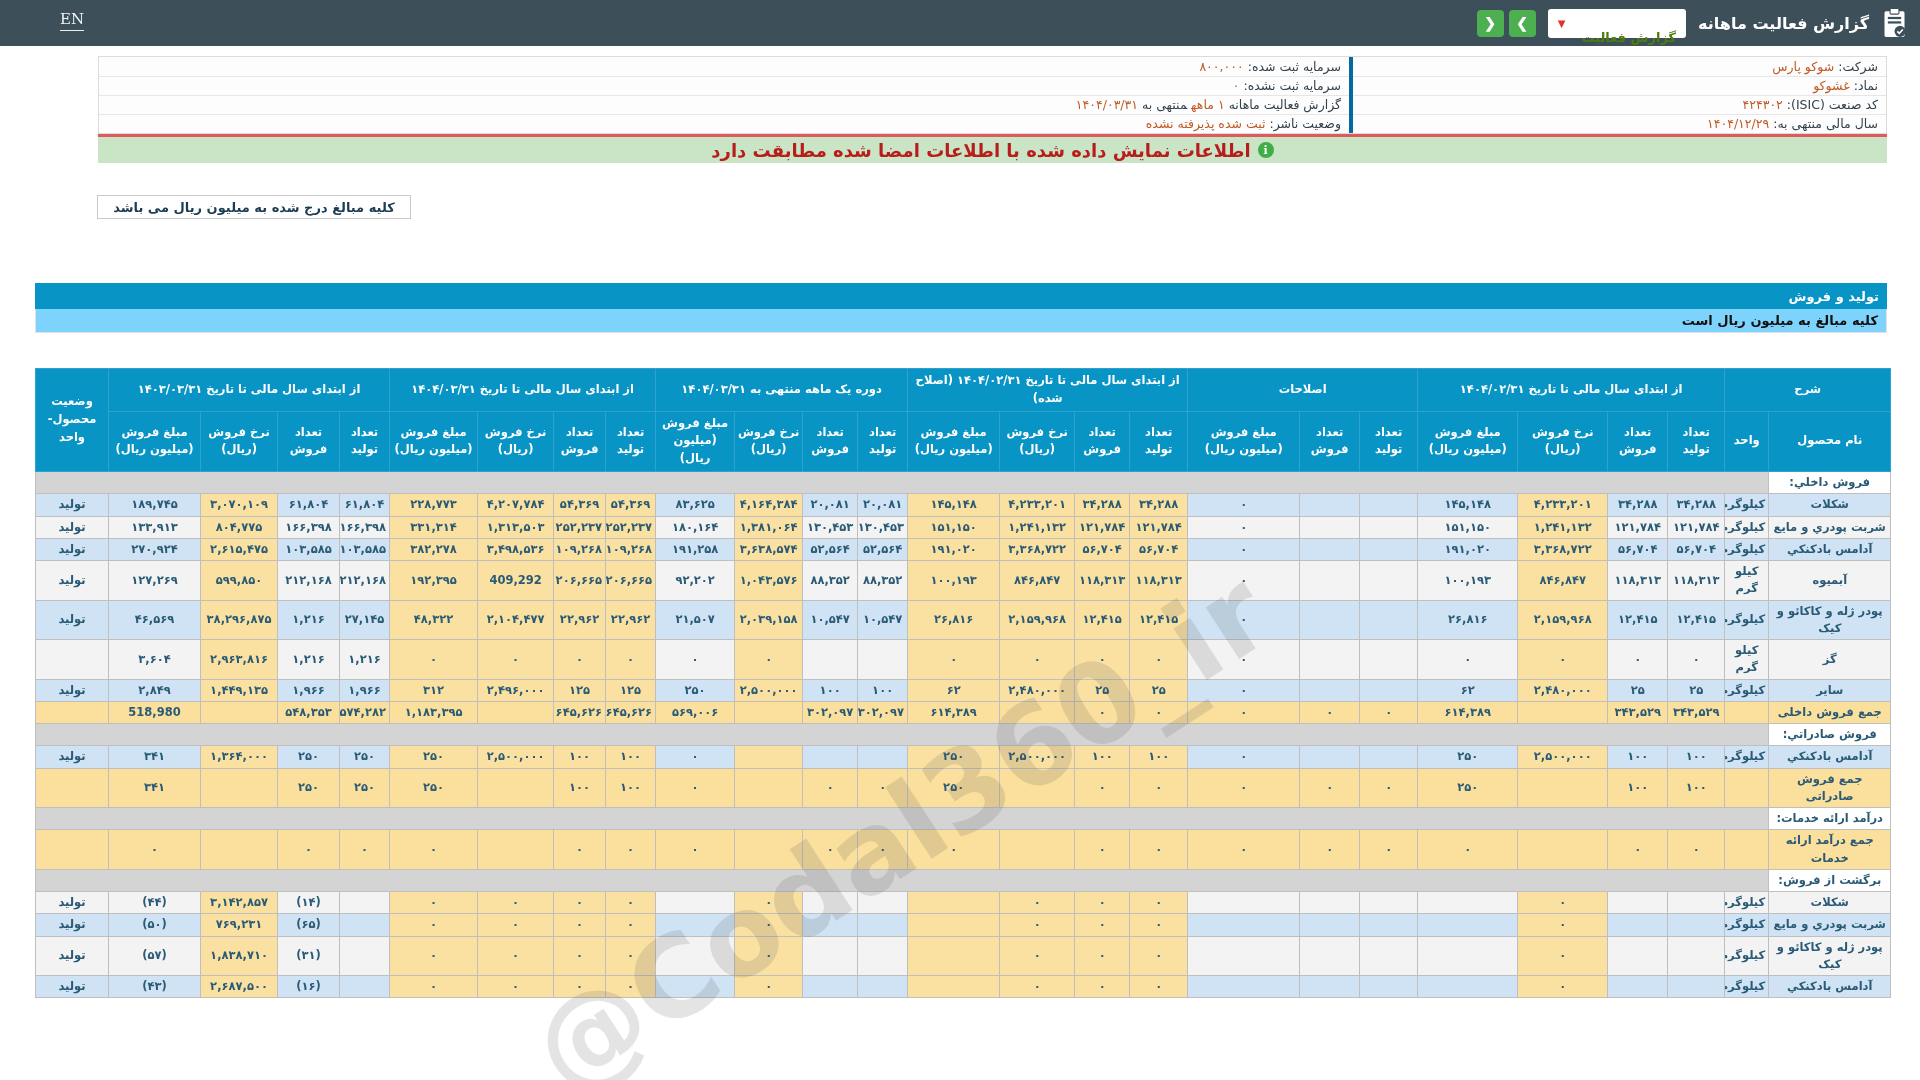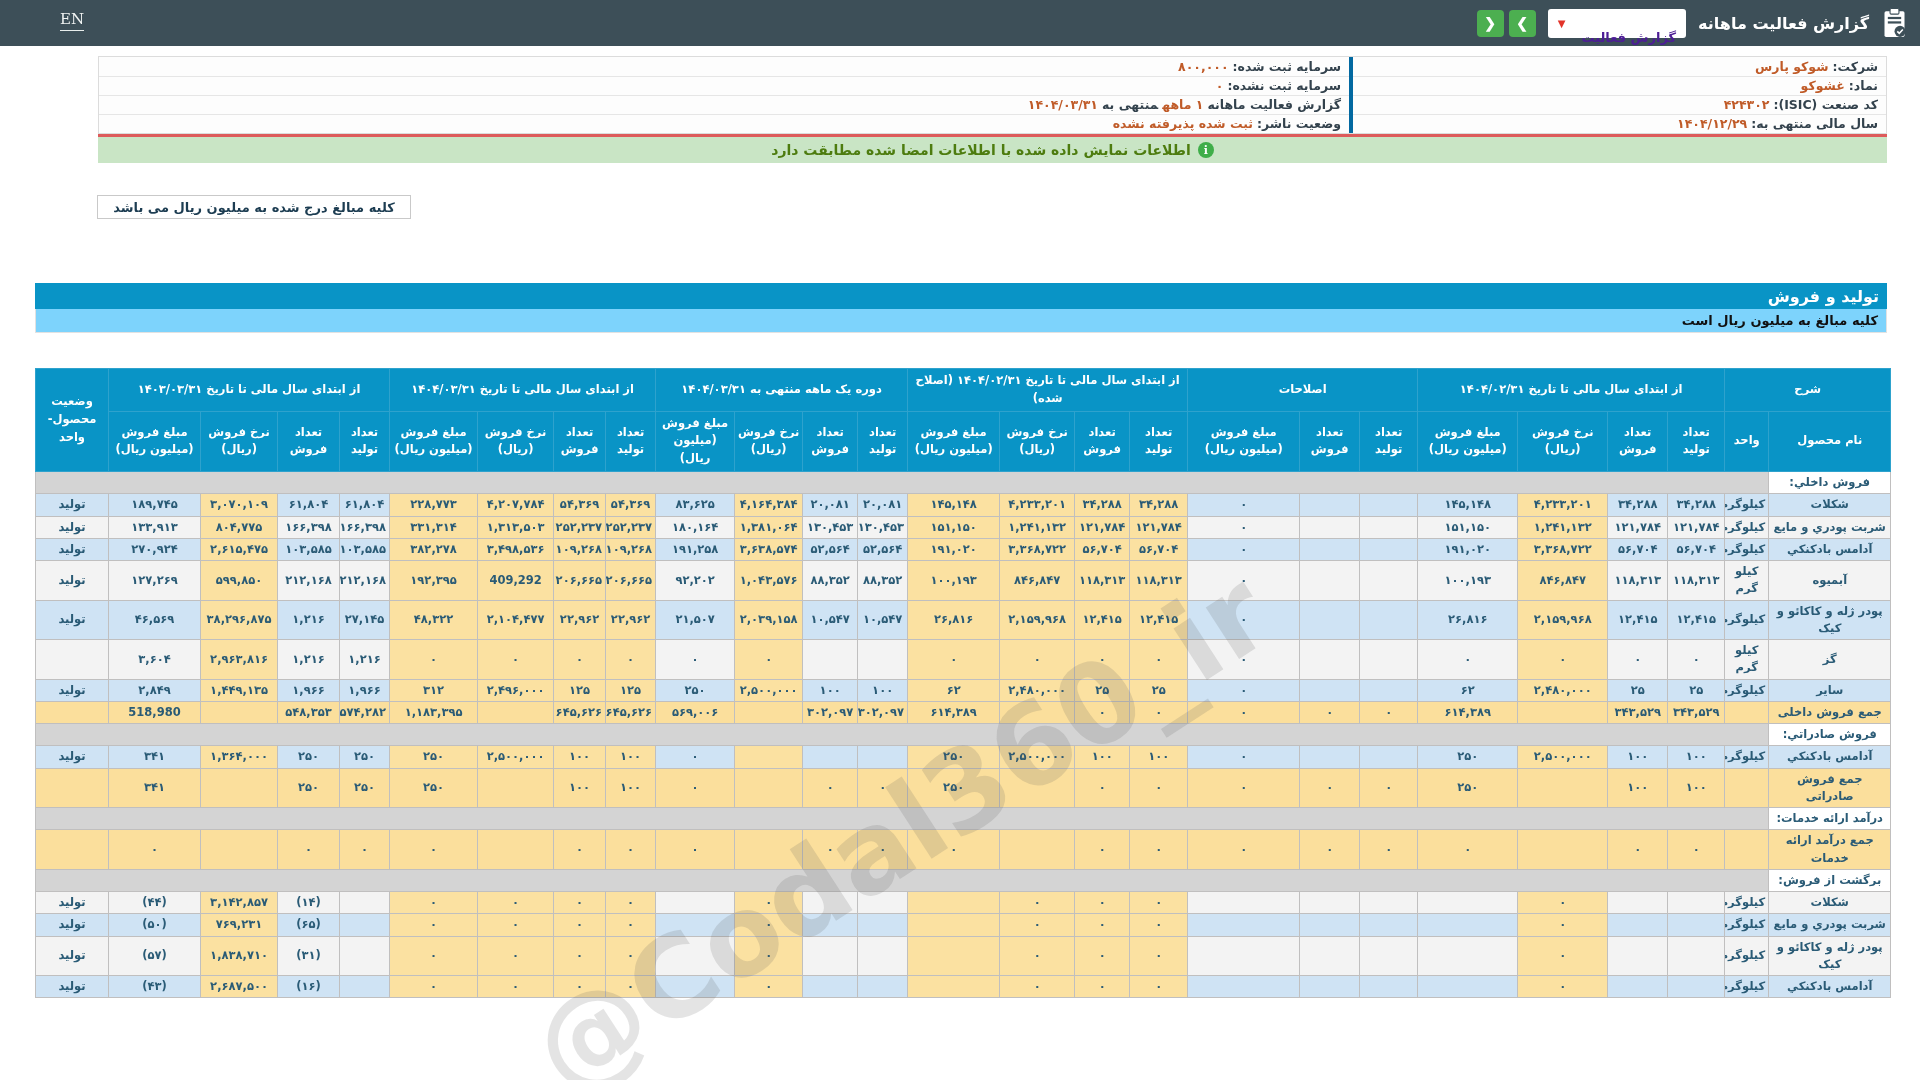--- a/index.html
+++ b/index.html
@@ -9,52 +9,52 @@
   
   .topbar { position:relative; height:46px; background:#3d4f58; }
   .en-link { position:absolute; left:60px; top:10px; color:#f2f5f4; font-size:15px;
     font-family:"DejaVu Serif", serif; border-bottom:1px solid #e8eeec; padding-bottom:2px; cursor:pointer; }
   .tb-right { position:absolute; right:12px; top:0; height:46px; display:flex; direction:rtl;
     align-items:center; gap:12px; }
   .clip-icon { width:27px; height:30px; }
   .tb-title { color:#fff; font-size:16px; font-weight:bold; }
   .tb-dd { background:#fff; border-radius:3px; height:29px; padding:0 10px; display:flex; direction:rtl;
     align-items:center; gap:16px; cursor:pointer; }
-  .tb-dd .dd-label { color:#4c1d95; font-size:13px; font-weight:bold;margin-top:28px; }
+  .tb-dd .dd-label { color:#4d7c0f; font-size:13px; font-weight:bold;margin-top:28px; }
   .tb-dd .dd-caret { color:#e2342a; font-size:10px; }
   .nav-btns { display:flex; direction:rtl; gap:5px; }
   .nav-btn { width:27px; height:27px; background:#4caf50; border:none; border-radius:4px;
     color:#fff; font-size:14px; font-weight:bold; display:flex; align-items:center; justify-content:center; cursor:pointer; }
 
   
   .info-wrap { margin:10px 33px 0 98px; border:1px solid #dcdcdc; background:#fdfdfd; }
   .info-table { width:100%; border-collapse:collapse; direction:rtl; }
   .info-table td { border-bottom:1px solid #e6e6e6; font-size:12.5px; height:19px; padding:1px 8px;
-    color:#33424d; font-weight:bold; white-space:nowrap; }
+    color:#33424d; font-weight:normal; white-space:nowrap; }
   .info-table tr:last-child td { border-bottom:none; }
   .info-table td.i-right { width:535px; border-left:4px solid #0369a1; text-align:right; }
   .info-table td.i-left  { text-align:right; padding-left:770px; }
   .info-table span.accent { color:#c05b28; }
   .info-table span { margin-left:4px; }
 
   
   .banner { margin:0 33px 0 98px; border-top:3px solid #dd5b5b; background:#c9e5c5; height:29px;
     display:flex; direction:rtl; align-items:center; justify-content:center; gap:7px; }
-  .banner .b-text { color:#4d7c0f; font-size:14px; font-weight:bold; }
+  .banner .b-text { color:#b91c1c; font-size:18px; font-weight:bold; }
   .banner .b-icon { width:16px; height:16px; border-radius:50%; background:#3fae49; color:#fff;
     font-size:11px; font-weight:bold; display:flex; align-items:center; justify-content:center;
     font-family:"DejaVu Serif", serif; }
 
   
   .note-box { margin:32px 0 0 97px; width:314px; height:24px; border:1px solid #c9c9c9; background:#fff;
     display:flex; align-items:center; justify-content:center; font-size:13px; font-weight:bold; color:#1d3d52; }
 
   
   .bluebar { margin:64px 33px 0 35px; height:26px; background:#0994c6; color:#fff; display:flex;
-    direction:rtl; align-items:center; padding:0 8px; font-size:16px; font-weight:bold; }
+    direction:rtl; align-items:center; padding:0 8px; font-size:13px; font-weight:bold; }
   .sec-note { margin:0 33px 0 35px; height:24px; border:1px solid #e2e2e2; border-top:none; display:flex;
     direction:rtl; align-items:center; padding:0 8px; font-size:13px; font-weight:bold; color:#111; background:#7dd3fc; }
 
   
   .table-wrap { margin:35px 0 0 35px; position:relative; }
   table.main { border-collapse:collapse; table-layout:fixed; width:1853px; direction:rtl; }
   table.main th { background:#0994c6; color:#fff; font-size:11.5px; font-weight:bold;
     border:1px solid #2ea2cd; padding:3px 2px; line-height:1.55; }
   table.main thead tr.grp th { height:30px; }
   table.main td { border:1px solid #c0bfbf; font-size:11.5px; font-weight:bold; color:#2a5b76;

